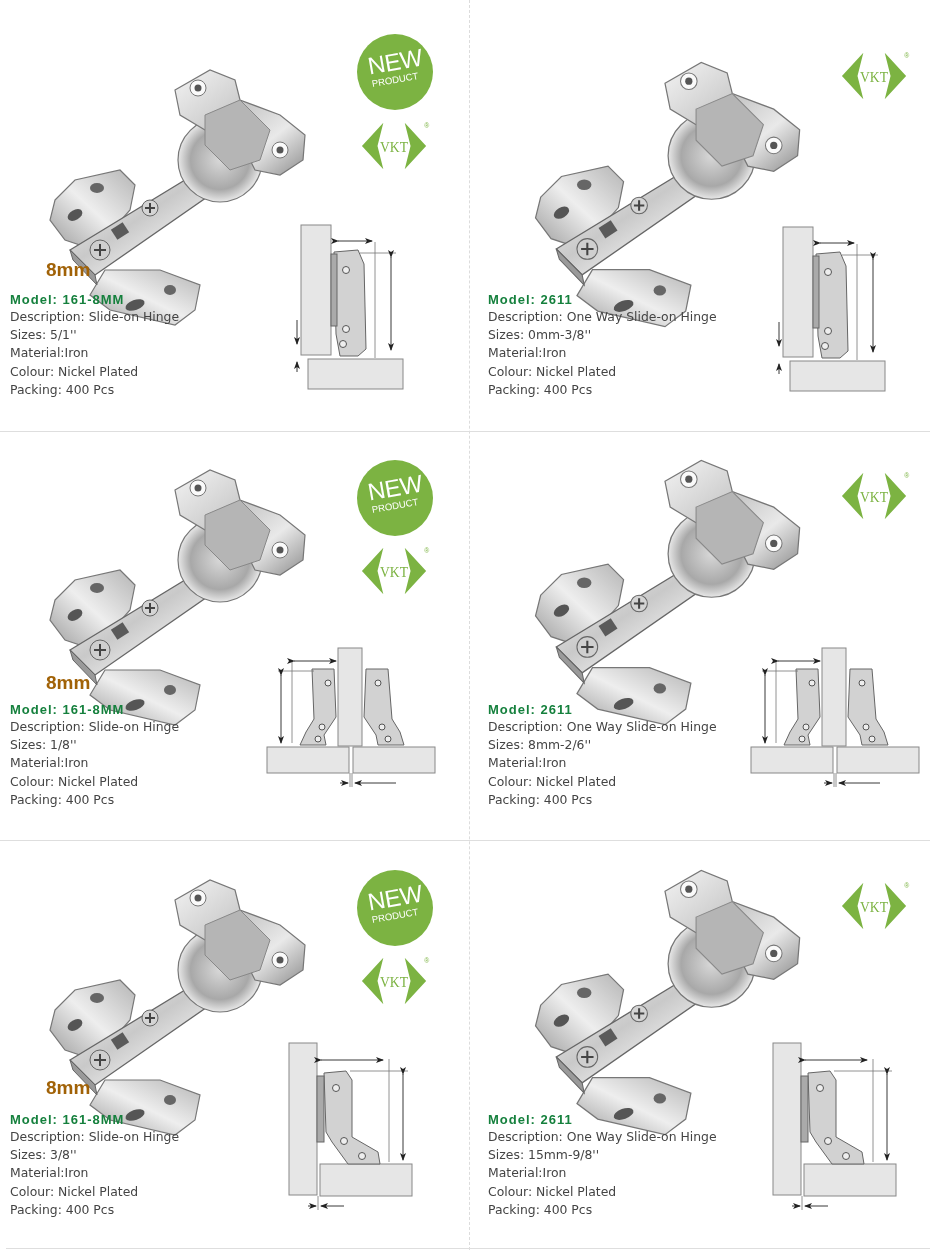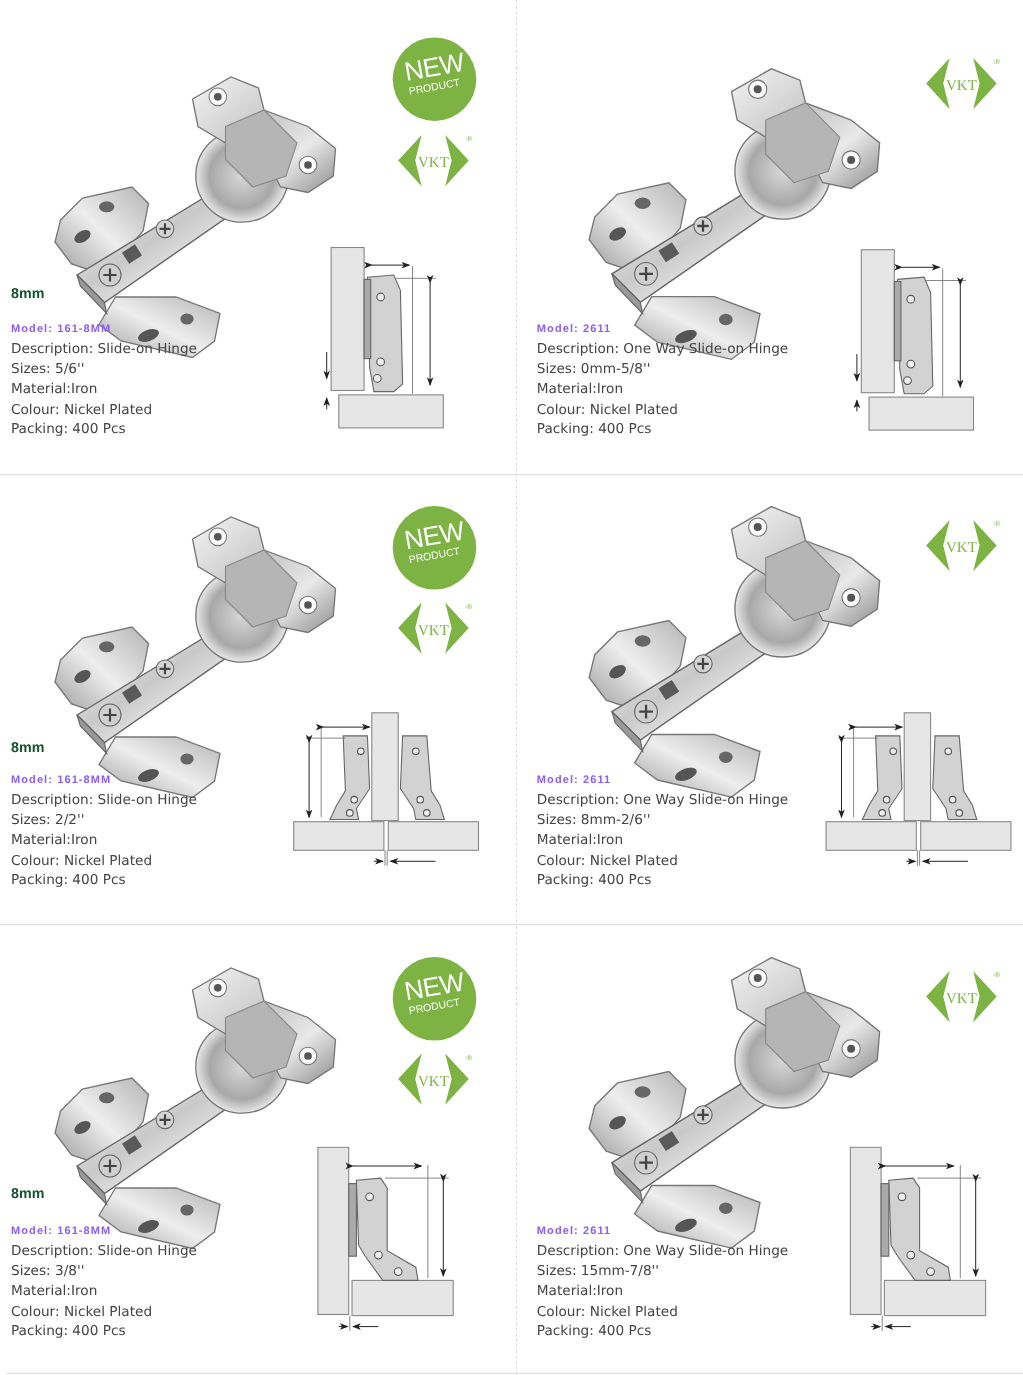--- a/index.html
+++ b/index.html
@@ -6,23 +6,23 @@
   body{width:930px;height:1250px;position:relative;overflow:hidden;font-family:"DejaVu Sans","Liberation Sans",sans-serif;color:#333;}
   .cell{position:absolute;width:465px;height:418px;}
   .vdiv{position:absolute;left:469px;width:0;border-left:1.5px dashed #dcdcdc;}
   .hdiv{position:absolute;left:0;width:930px;height:0;border-top:1.5px solid #dedede;}
   .hinge{position:absolute;}
   .diagram{position:absolute;}
   .badge-new{position:absolute;width:76px;height:76px;border-radius:50%;background:#7cb342;color:#fff;text-align:center;}
   .badge-new .n1{position:absolute;left:0;right:0;top:14px;font-size:24px;font-family:"Liberation Sans",sans-serif;transform:rotate(-10deg);letter-spacing:-0.5px;}
   .badge-new .n2{position:absolute;left:0;right:0;top:40px;font-size:9.5px;font-family:"Liberation Sans",sans-serif;transform:rotate(-10deg);}
   .vkt{position:absolute;width:70px;height:52px;}
-  .size-title{position:absolute;font-family:"Liberation Sans",sans-serif;font-weight:bold;font-size:13px;color:#14532d;}
+  .size-title{position:absolute;font-family:"Liberation Sans",sans-serif;font-weight:bold;font-size:19px;color:#a16207;margin-left:36px;}
   .specs{position:absolute;font-family:"DejaVu Sans","Liberation Sans",sans-serif;font-size:12.4px;color:#444;line-height:18.2px;}
-  .specs .model{font-family:"Liberation Sans",sans-serif;font-weight:bold;font-size:10px;letter-spacing:1px;color:#8b5cf6;line-height:16px;}
+  .specs .model{font-family:"Liberation Sans",sans-serif;font-weight:bold;font-size:13px;letter-spacing:1px;color:#15803d;line-height:16px;}
 </style>
 </head>
 <body>
 
 <svg width="0" height="0" style="position:absolute">
   <defs>
     <linearGradient id="metal" x1="0" y1="0" x2="1" y2="1">
       <stop offset="0" stop-color="#f4f4f4"></stop>
       <stop offset="0.45" stop-color="#c9c9c9"></stop>
       <stop offset="0.7" stop-color="#e9e9e9"></stop>
@@ -149,41 +149,41 @@
   <svg class="vkt" style="left:360px;top:110px;" viewBox="0 0 72 52">
       <use href="#vkt-logo"></use>
     </svg>
   <svg class="diagram" style="left:292px;top:214px;" width="130" height="170" viewBox="-8 0 130 170">
       <use href="#dg-full"></use>
     </svg>
   <div class="size-title" style="left:10px;top:249px;">8mm</div>
   <div class="specs" style="left:10px;top:282px;">
     <div class="model">Model: 161-8MM</div>
     <div>Description: Slide-on Hinge</div>
-    <div>Sizes: 5/6''</div>
+    <div>Sizes: 5/1''</div>
     <div>Material:Iron</div>
     <div>Colour: Nickel Plated</div>
     <div>Packing: 400 Pcs</div>
   </div>
 </section>
 
 <section class="cell" style="left:478px;top:10px;">
   <svg class="hinge" style="left:42px;top:42px;" width="290" height="280" viewBox="0 0 280 270">
       <use href="#hinge-shape"></use>
     </svg>
   <svg class="vkt" style="left:362px;top:40px;" viewBox="0 0 72 52">
       <use href="#vkt-logo"></use>
     </svg>
   <svg class="diagram" style="left:296px;top:216px;" width="130" height="170" viewBox="-8 0 130 170">
       <use href="#dg-full"></use>
     </svg>
   <div class="specs" style="left:10px;top:282px;">
     <div class="model">Model: 2611</div>
     <div>Description: One Way Slide-on Hinge</div>
-    <div>Sizes: 0mm-5/8''</div>
+    <div>Sizes: 0mm-3/8''</div>
     <div>Material:Iron</div>
     <div>Colour: Nickel Plated</div>
     <div>Packing: 400 Pcs</div>
   </div>
 </section>
 
 <section class="cell" style="left:0;top:420px;">
   <svg class="hinge" style="left:35px;top:40px;" width="280" height="270" viewBox="0 0 280 270">
       <use href="#hinge-shape"></use>
     </svg>
@@ -194,21 +194,21 @@
   <svg class="vkt" style="left:360px;top:125px;" viewBox="0 0 72 52">
       <use href="#vkt-logo"></use>
     </svg>
   <svg class="diagram" style="left:266px;top:227px;" width="175" height="150" viewBox="0 0 175 150">
       <use href="#dg-half"></use>
     </svg>
   <div class="size-title" style="left:10px;top:252px;">8mm</div>
   <div class="specs" style="left:10px;top:282px;">
     <div class="model">Model: 161-8MM</div>
     <div>Description: Slide-on Hinge</div>
-    <div>Sizes: 2/2''</div>
+    <div>Sizes: 1/8''</div>
     <div>Material:Iron</div>
     <div>Colour: Nickel Plated</div>
     <div>Packing: 400 Pcs</div>
   </div>
 </section>
 
 <section class="cell" style="left:478px;top:420px;">
   <svg class="hinge" style="left:42px;top:30px;" width="290" height="280" viewBox="0 0 280 270">
       <use href="#hinge-shape"></use>
     </svg>
@@ -259,18 +259,18 @@
     </svg>
   <svg class="vkt" style="left:362px;top:50px;" viewBox="0 0 72 52">
       <use href="#vkt-logo"></use>
     </svg>
   <svg class="diagram" style="left:294px;top:212px;" width="135" height="180" viewBox="0 0 135 180">
       <use href="#dg-inset"></use>
     </svg>
   <div class="specs" style="left:10px;top:282px;">
     <div class="model">Model: 2611</div>
     <div>Description: One Way Slide-on Hinge</div>
-    <div>Sizes: 15mm-7/8''</div>
+    <div>Sizes: 15mm-9/8''</div>
     <div>Material:Iron</div>
     <div>Colour: Nickel Plated</div>
     <div>Packing: 400 Pcs</div>
   </div>
 </section>
 
 </body></html>

